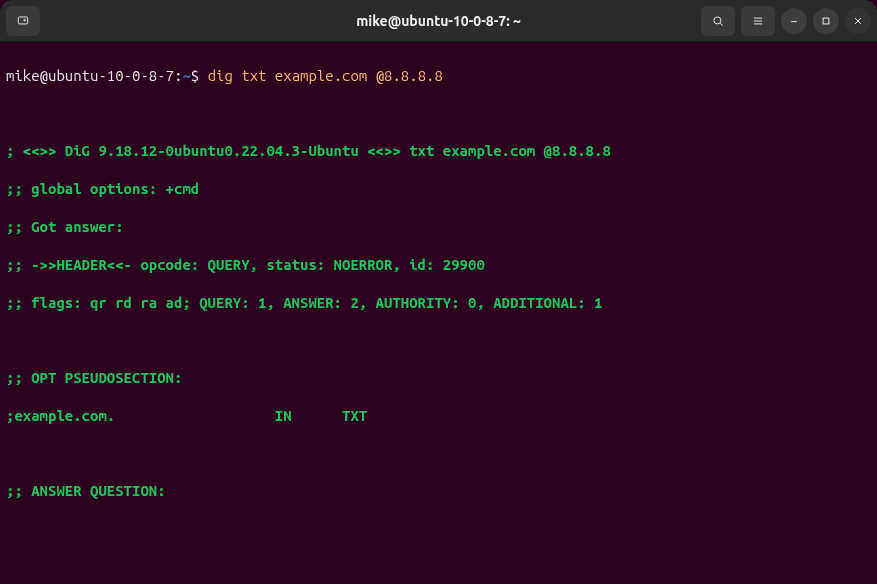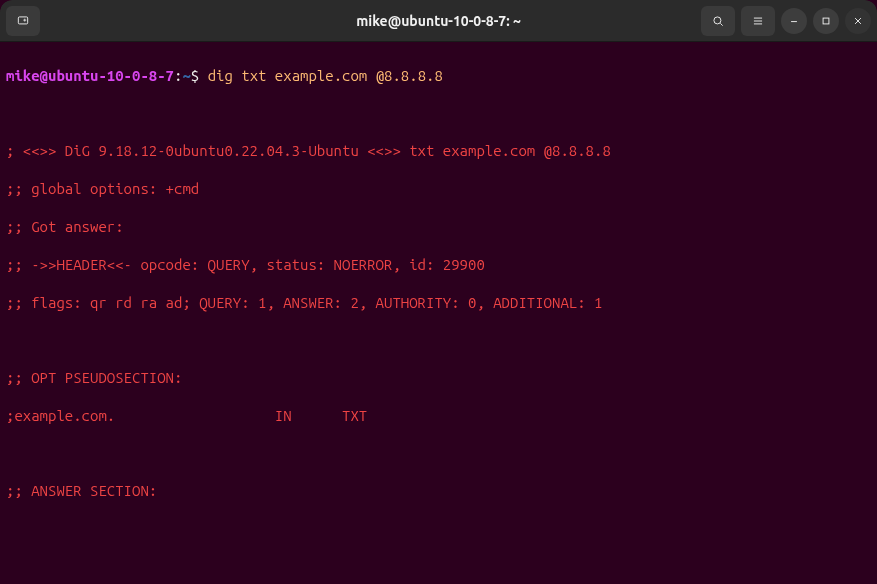--- a/index.html
+++ b/index.html
@@ -74,26 +74,26 @@
       transform: translateX(-50%);
       white-space: nowrap;
     }
     .terminal {
       padding: 6px 6px;
       color: #eeeeec;
       line-height: 1.26;
       white-space: pre;
       font-family: 'Ubuntu Mono', 'DejaVu Sans Mono', monospace;
     }
-    .user { color: #d946ef; font-weight: bold; }
+    .user { color: #e5e5e5; font-weight: normal; }
     .colon { color: #eeeeec; }
     .path { color: #3465a4; font-weight: bold; }
     .dollar { color: #eeeeec; }
     .cmd { color: #fdba74; }
-    .out { color: #ef4444; }
+    .out { color: #22c55e; font-weight: bold; }
     .line { display: block; min-height: 1.26em; }
   </style>
 </head>
 <body>
 
 <div class="titlebar">
   <div class="titlebar-left">
     <div class="titlebar-btn">
       <svg viewBox="0 0 24 24">
           <rect x="4" y="5" width="16" height="12" rx="2"></rect>
@@ -141,21 +141,21 @@
 <span class="line out"></span>
 <span class="line out">; &lt;&lt;&gt;&gt; DiG 9.18.12-0ubuntu0.22.04.3-Ubuntu &lt;&lt;&gt;&gt; txt example.com @8.8.8.8</span>
 <span class="line out">;; global options: +cmd</span>
 <span class="line out">;; Got answer:</span>
 <span class="line out">;; -&gt;&gt;HEADER&lt;&lt;- opcode: QUERY, status: NOERROR, id: 29900</span>
 <span class="line out">;; flags: qr rd ra ad; QUERY: 1, ANSWER: 2, AUTHORITY: 0, ADDITIONAL: 1</span>
 <span class="line out"></span>
 <span class="line out">;; OPT PSEUDOSECTION:</span>
 <span class="line out">;example.com.                   IN      TXT</span>
 <span class="line out"></span>
-<span class="line out">;; ANSWER SECTION:</span>
+<span class="line out">;; ANSWER QUESTION:</span>
 
 
 
 
 
 
 
 
 
 </div>

